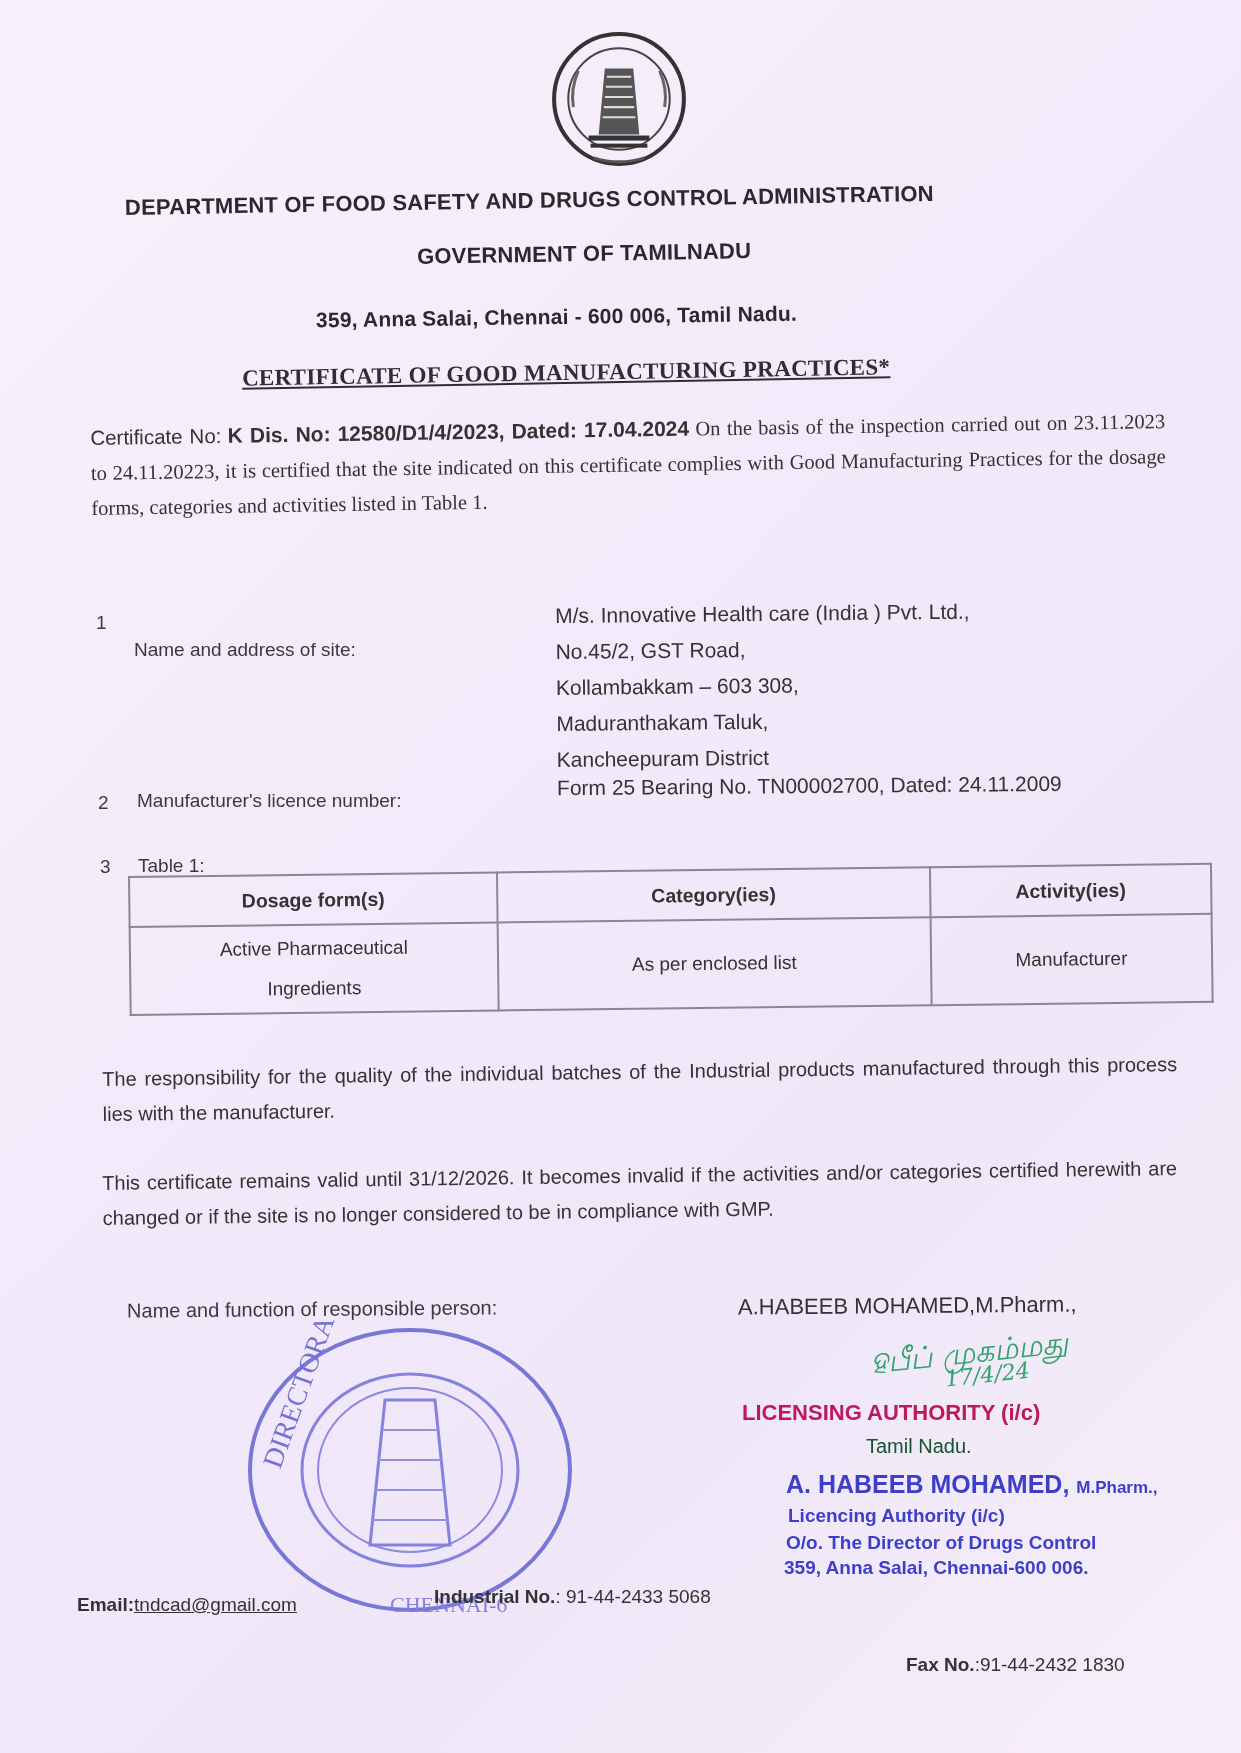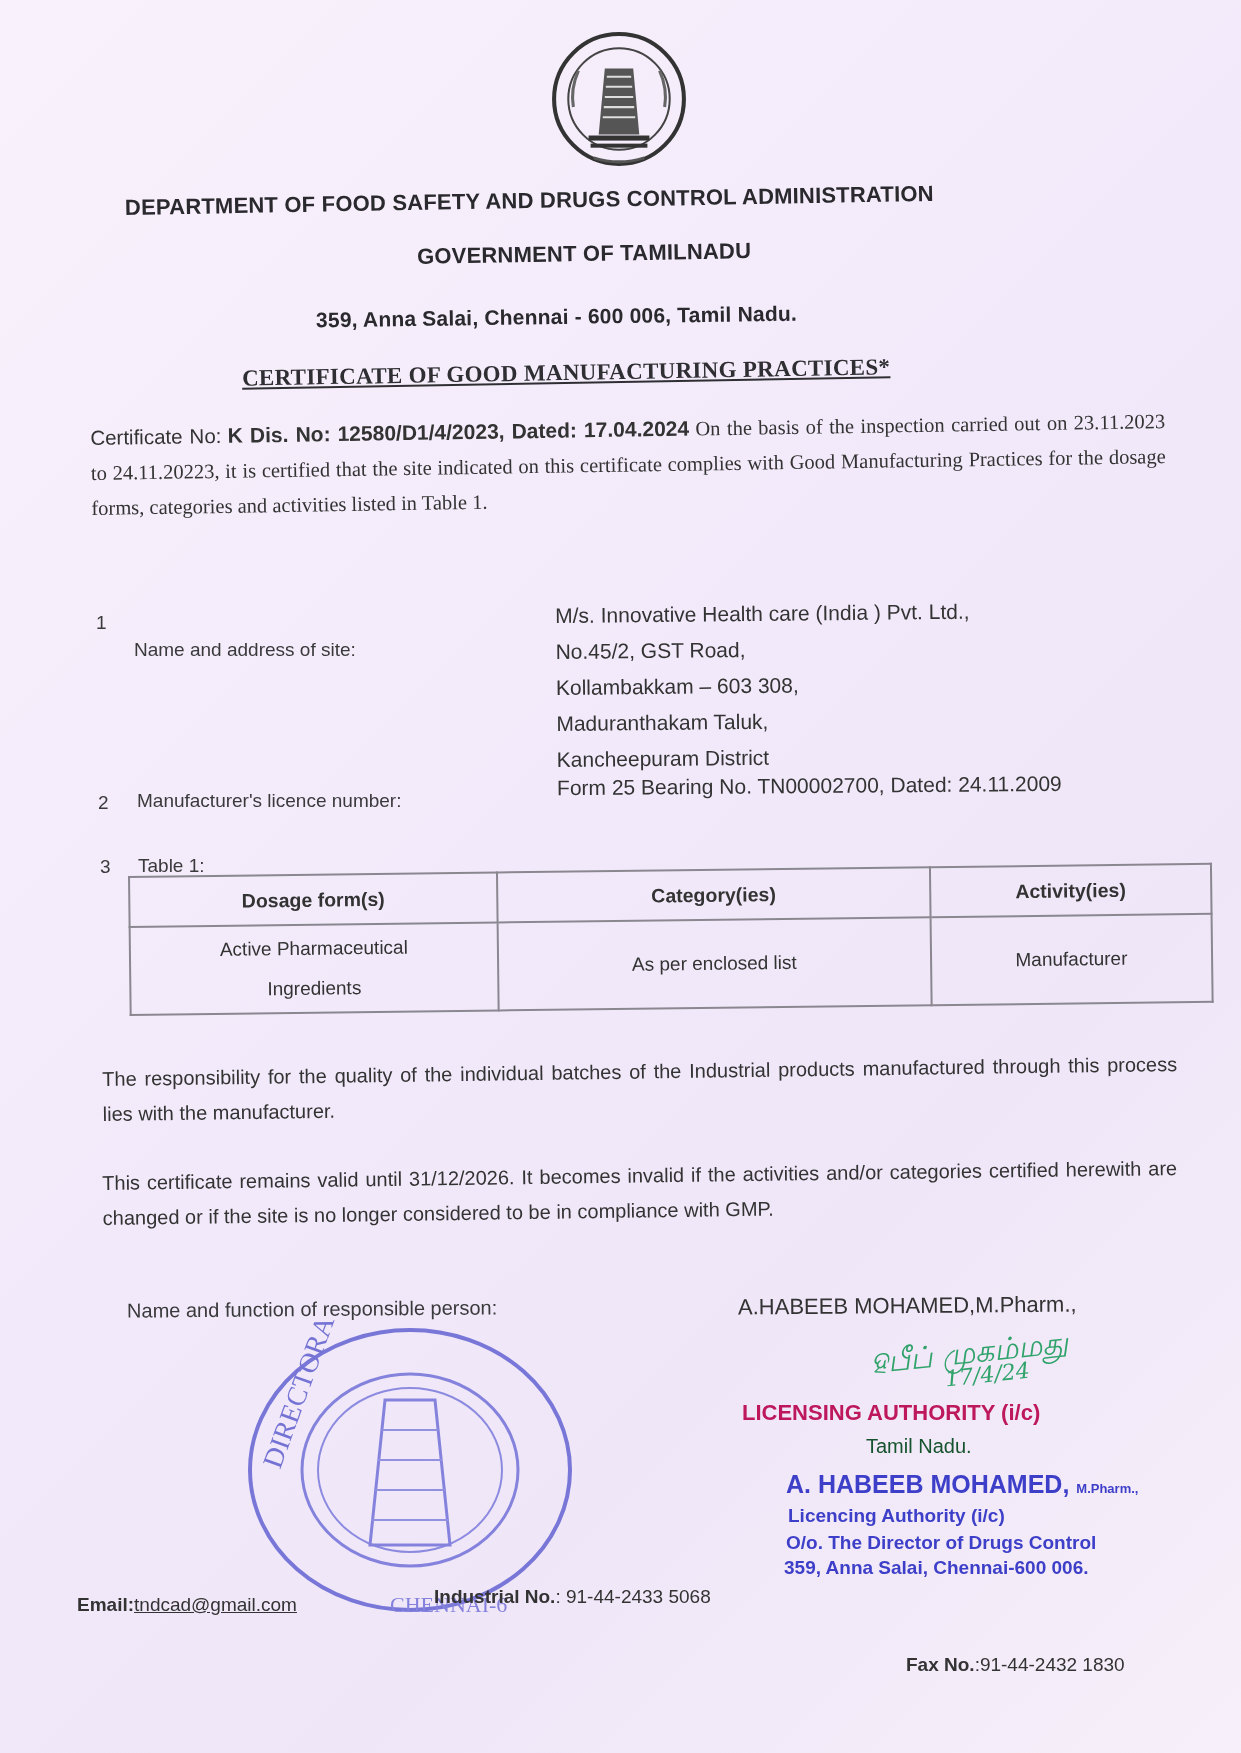--- a/index.html
+++ b/index.html
@@ -146,21 +146,21 @@
   <div class="abs val" style="left:738px; top:1293px; font-size:22px; transform:rotate(-0.5deg);">A.HABEEB MOHAMED,M.Pharm.,</div>
 
   <div class="abs sig-green">ହபீப் முகம்மது</div>
   <div class="abs sig-green sig-green2">17/4/24</div>
 
   <div class="abs" style="left:742px; top:1400px; font-weight:bold; font-size:22px; color:#be185d; white-space:nowrap;">LICENSING AUTHORITY (i/c)</div>
   <div class="abs" style="left:866px; top:1435px; font-size:20px; color:#14532d;">Tamil Nadu.</div>
 
   <div class="abs stamp-blue" style="left:786px; top:1470px; font-size:25px;">
     <span>A. HABEEB MOHAMED,</span>
-    <span style="font-size:13px;">M.Pharm.,</span>
+    <span style="font-size:17px;">M.Pharm.,</span>
   </div>
   <div class="abs stamp-blue" style="left:788px; top:1505px; font-size:19px; font-weight:bold;">Licencing Authority (i/c)</div>
   <div class="abs stamp-blue" style="left:786px; top:1532px; font-size:19px;">O/o. The Director of Drugs Control</div>
   <div class="abs stamp-blue" style="left:784px; top:1557px; font-size:19px;text-align:right;">359, Anna Salai, Chennai-600 006.</div>
 
   <div class="abs" style="left:77px; top:1594px; font-size:19px; color:#333; white-space:nowrap;">
     <b>Email:</b><a class="email">tndcad@gmail.com</a>
   </div>
   <div class="abs" style="left:434px; top:1586px; font-size:19px; color:#333; white-space:nowrap;">
     <b>Industrial No.</b><span>: 91-44-2433 5068</span>

